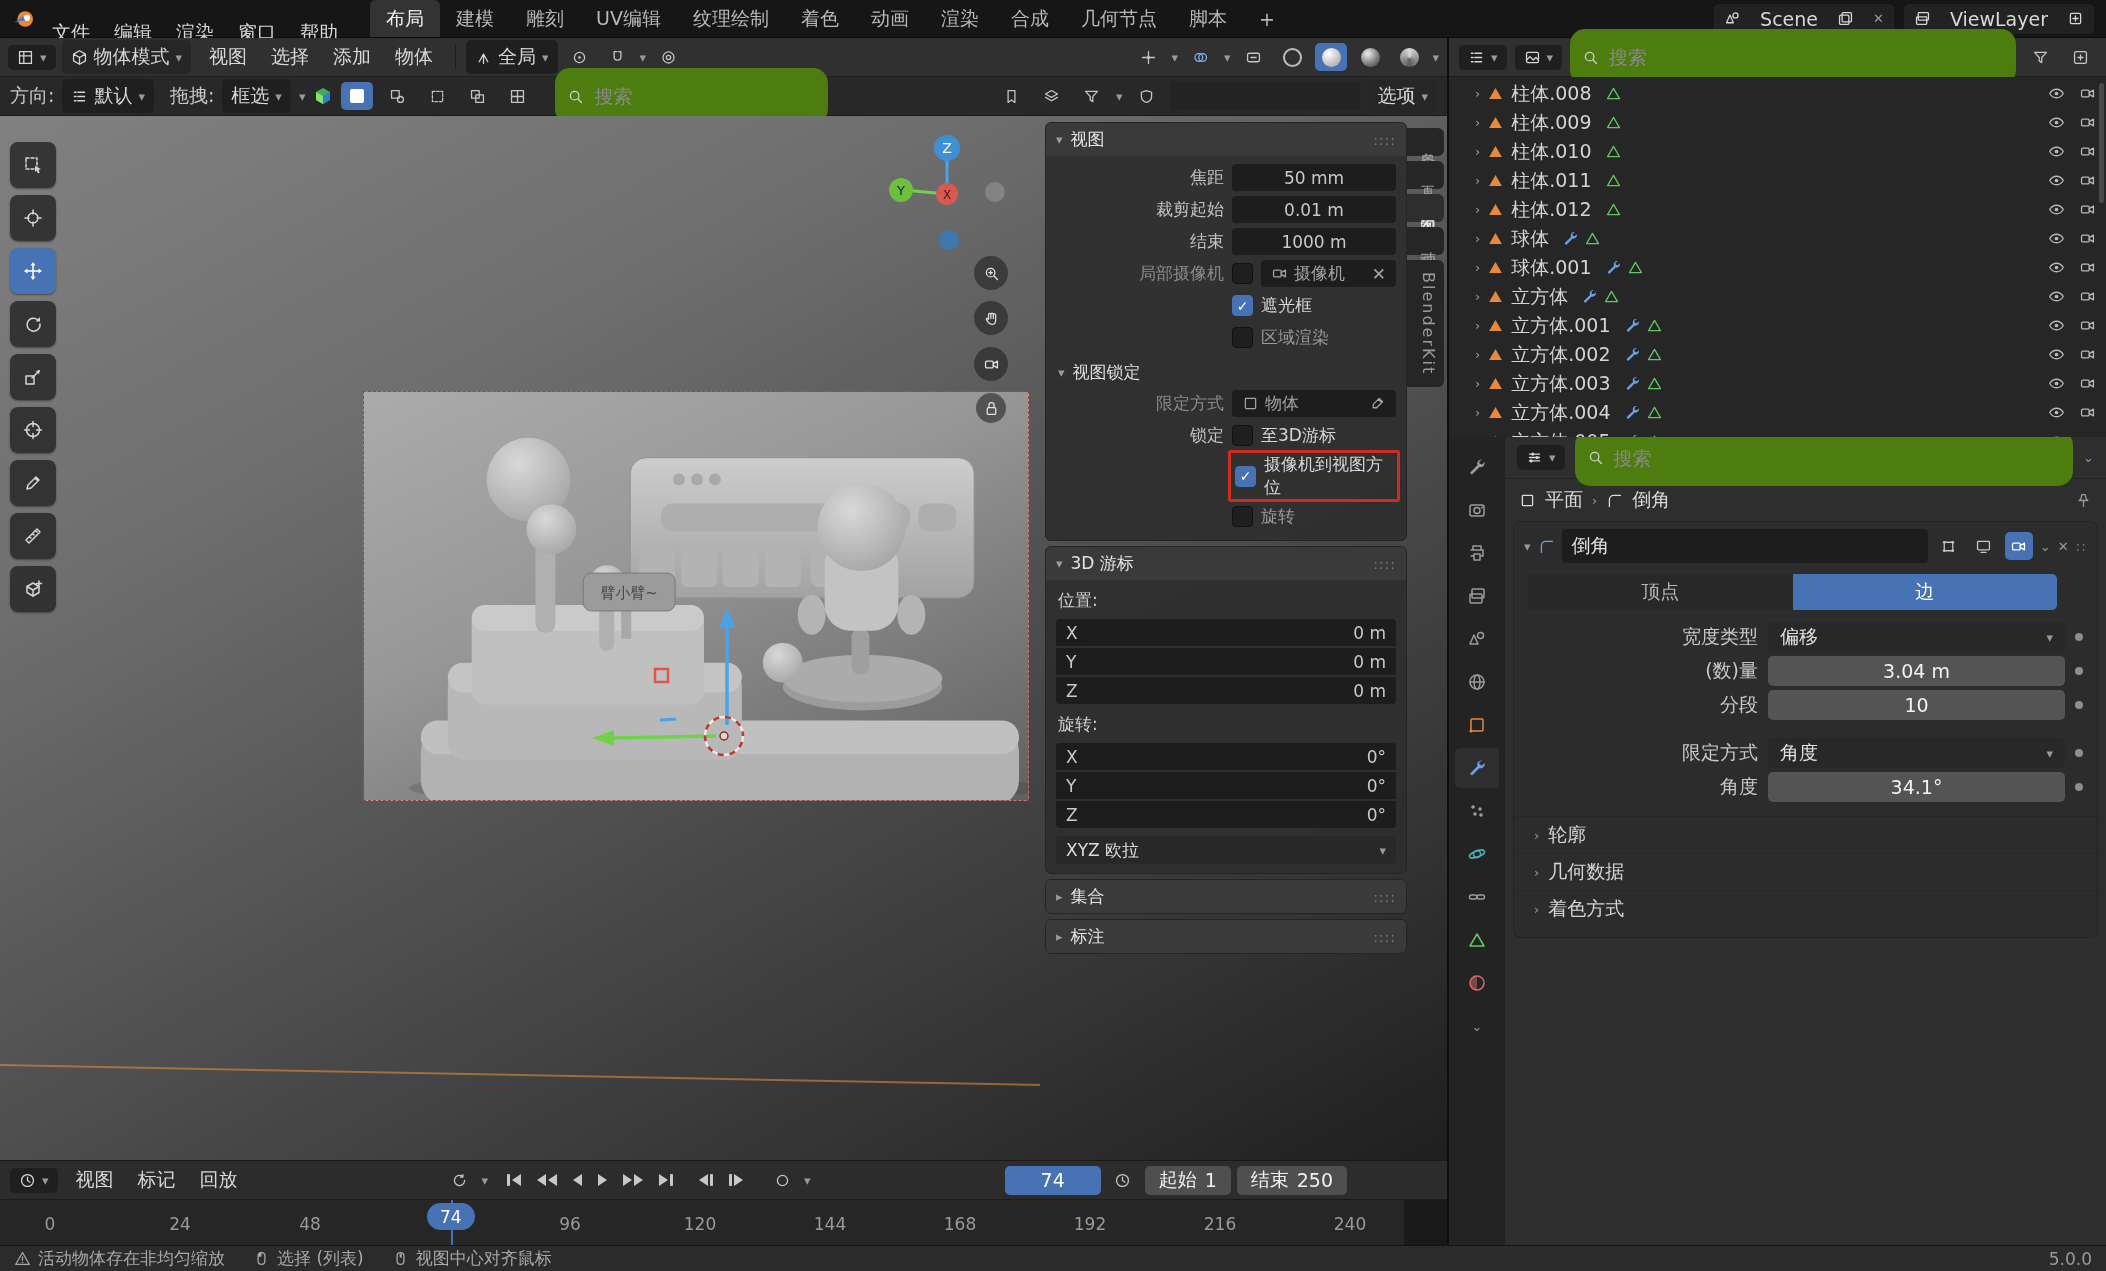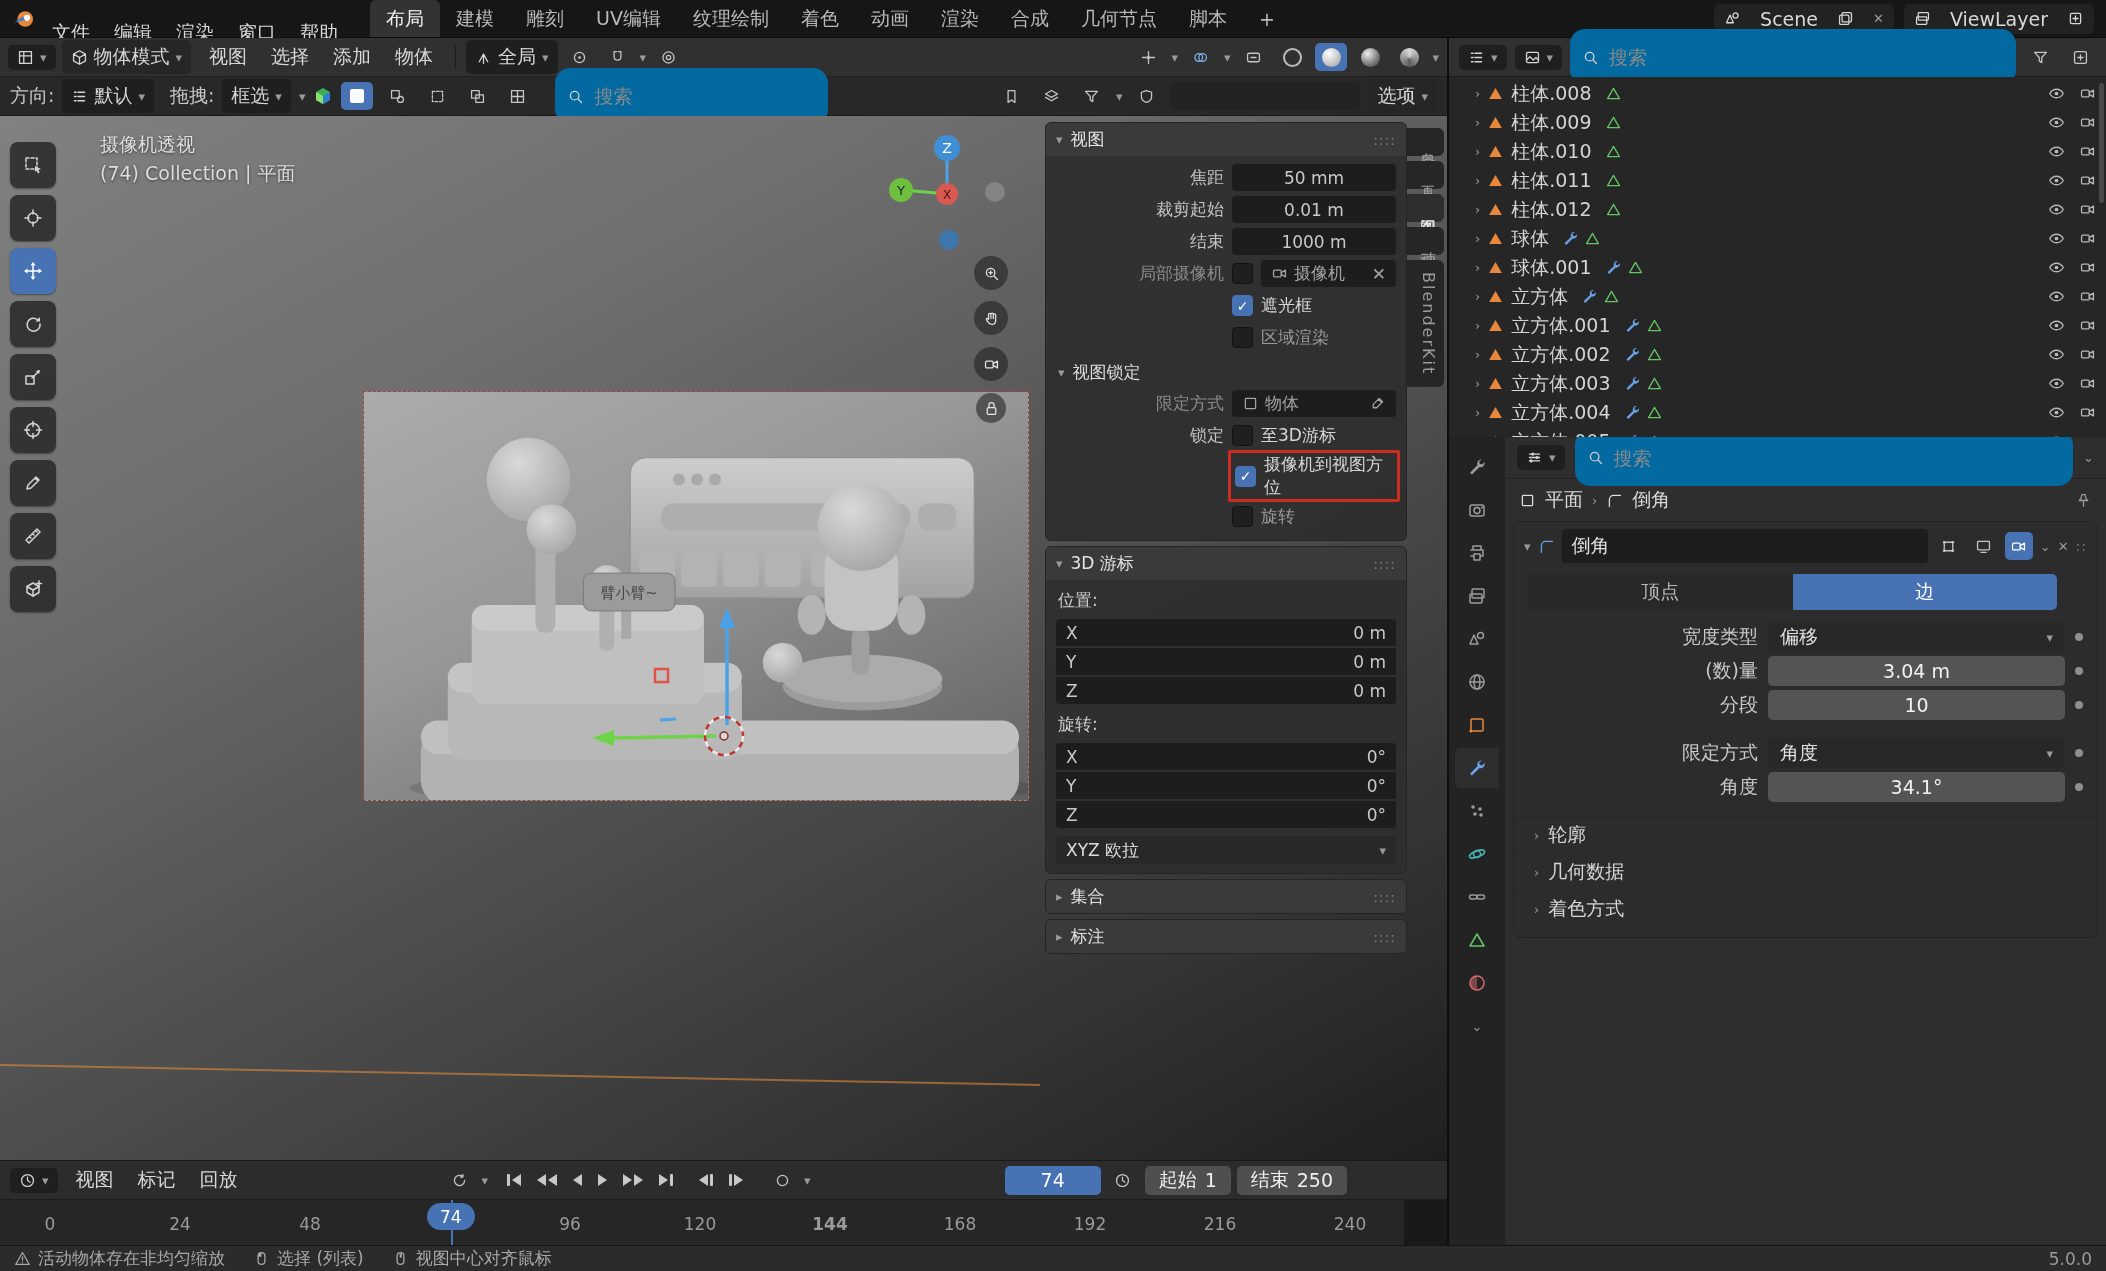--- a/index.html
+++ b/index.html
@@ -21,21 +21,21 @@
   .topbar-right{margin-left:auto;display:flex;align-items:center;gap:10px;}
   .id-block{display:flex;align-items:center;gap:19px;background:#222;border-radius:5px;padding:4px 10px;color:#d8d8d8;}
   
   #vp-header{position:absolute;left:0;top:38px;width:1447px;height:39px;background:#303030;display:flex;align-items:center;gap:6px;padding:0 8px;box-sizing:border-box;border-bottom:1px solid #202020;}
   #tool-settings{position:absolute;left:0;top:77px;width:1447px;height:39px;background:#282828;display:flex;align-items:center;gap:8px;padding:0 10px;box-sizing:border-box;border-bottom:1px solid #1a1a1a;}
   .hbtn{display:flex;align-items:center;gap:6px;background:#262626;border-radius:5px;padding:4px 9px;color:#d6d6d6;}
   .hbtn.dark{background:#1f1f1f;}
   .ibtn{display:flex;align-items:center;justify-content:center;width:32px;height:28px;border-radius:5px;color:#c6c6c6;}
   .ibtn.on{background:#4772b3;color:#fff;}
   .sep{width:1px;height:24px;background:#1c1c1c;margin:0 4px;}
-  .search{display:flex;align-items:center;gap:8px;background:#0369a1;border-radius:15px;padding:16px 12px;}
+  .search{display:flex;align-items:center;gap:8px;background:#4d7c0f;border-radius:15px;padding:16px 12px;}
   .search input{background:transparent;border:0;outline:0;color:#cfcfcf;font:inherit;width:220px;}
   .search input::placeholder{color:#8a8a8a;}
   .shade-ball{width:19px;height:19px;border-radius:50%;}
   
   #viewport{position:absolute;left:0;top:116px;width:1447px;height:1044px;overflow:hidden;
     background:linear-gradient(152deg,#909090 0%,#7b7b7b 28%,#4a4a4a 68%,#232323 100%);}
   #vp-info{position:absolute;left:100px;top:14px;z-index:4;color:#dedede;text-shadow:0 1px 3px rgba(0,0,0,.55);line-height:1.55;}
   #toolbar{position:absolute;left:10px;top:26px;z-index:4;display:flex;flex-direction:column;gap:7px;}
   .tool-btn{width:46px;height:46px;border-radius:8px;background:rgba(40,40,40,.85);display:flex;align-items:center;justify-content:center;color:#d5d5d5;box-shadow:0 1px 2px rgba(0,0,0,.4);}
   .tool-btn.active{background:#4772b3;color:#fff;}
@@ -405,24 +405,20 @@
     <line x1="74" y1="152" x2="176" y2="150" stroke="#6fd34a" stroke-width="3.5"></line>
     <line x1="187" y1="139" x2="187" y2="40" stroke="#4aa3e8" stroke-width="3.5"></line>
     <polygon points="187,22 179,42 195,42" fill="#4aa3e8"></polygon>
     <rect x="115" y="83" width="13" height="13" fill="none" stroke="#e05548" stroke-width="2.5"></rect>
     <line x1="120" y1="134" x2="136" y2="133" stroke="#4aa3e8" stroke-width="3"></line>
     <circle cx="184" cy="150" r="19" fill="none" stroke="#e9e9e9" stroke-width="2.5" stroke-dasharray="6 6"></circle>
     <circle cx="184" cy="150" r="19" fill="none" stroke="#c0392b" stroke-width="2.5" stroke-dasharray="6 6" stroke-dashoffset="6"></circle>
     <circle cx="184" cy="150" r="4" fill="#d8d8d8" stroke="#8a2f24" stroke-width="1.5"></circle>
   </svg>
 
-  <div id="vp-info">
-    <div>摄像机透视</div>
-    <div>(74) Collection | 平面</div>
-  </div>
 
   <div id="toolbar">
       <div class="tool-btn">
         <svg class="ic" viewBox="0 0 20 20">
           <rect class="st" x="3" y="3" width="11" height="11" stroke-dasharray="3 2"></rect>
           <path d="M12 11l6 3-2.5.8 1.2 2.8-1.8.8-1.2-2.8L12 17z" fill="currentColor"></path>
         </svg>
       </div>
       <div class="tool-btn">
         <svg class="ic" viewBox="0 0 20 20">
@@ -1421,21 +1417,21 @@
 </div>
 <div id="timeline-ruler">
   <div id="range-out"></div>
   <div id="playhead-line" style="left: 450.836px;"></div>
   <div id="playhead-badge" style="left: 450.836px;">74</div>
 <span class="tick" style="left: 50px;">0</span>
     <span class="tick" style="left: 180.001px;">24</span>
     <span class="tick" style="left: 310.002px;">48</span>
     <span class="tick" style="left: 570.003px;">96</span>
     <span class="tick" style="left: 700.004px;">120</span>
-    <span class="tick" style="left: 830.005px; font-weight: bold;">144</span>
+    <span class="tick" style="left: 830.005px;">144</span>
     <span class="tick" style="left: 960.006px;">168</span>
     <span class="tick" style="left: 1090.01px;">192</span>
     <span class="tick" style="left: 1220.01px;">216</span>
     <span class="tick" style="left: 1350.01px;">240</span>
   </div>
 
 <footer id="statusbar">
   <div class="sb-item">
     <svg class="ic sm" viewBox="0 0 20 20">
         <path class="st" d="M10 3l8 14H2z"></path>

